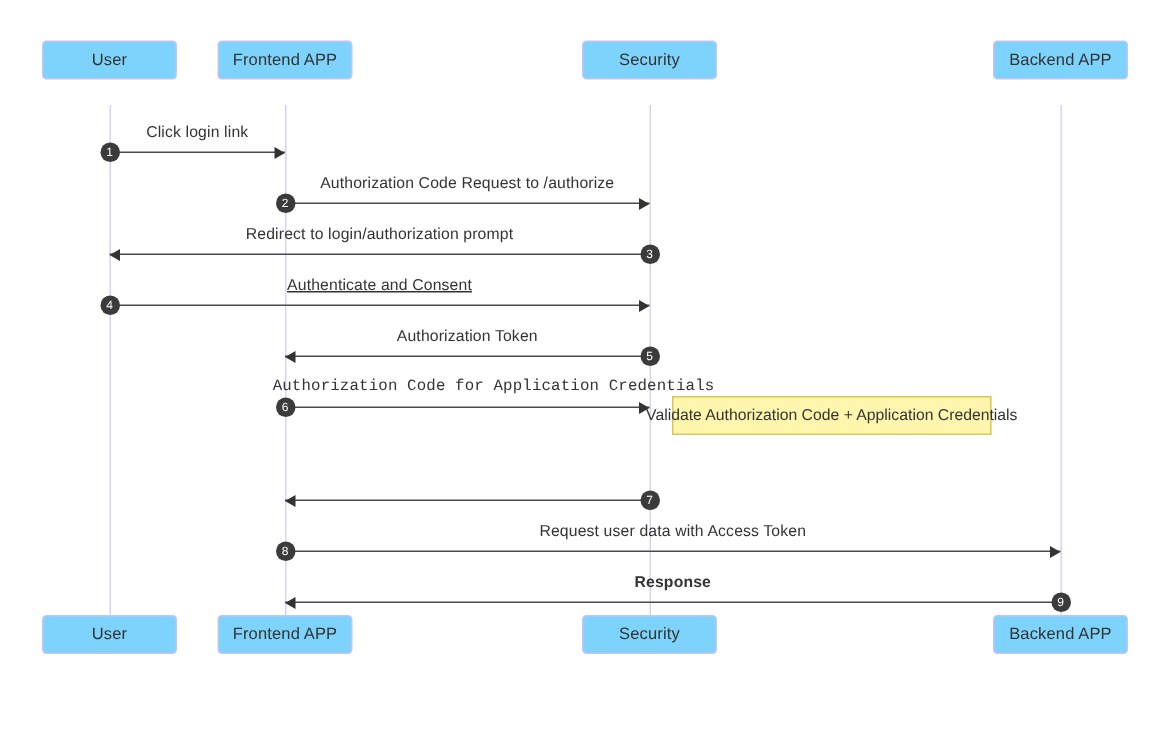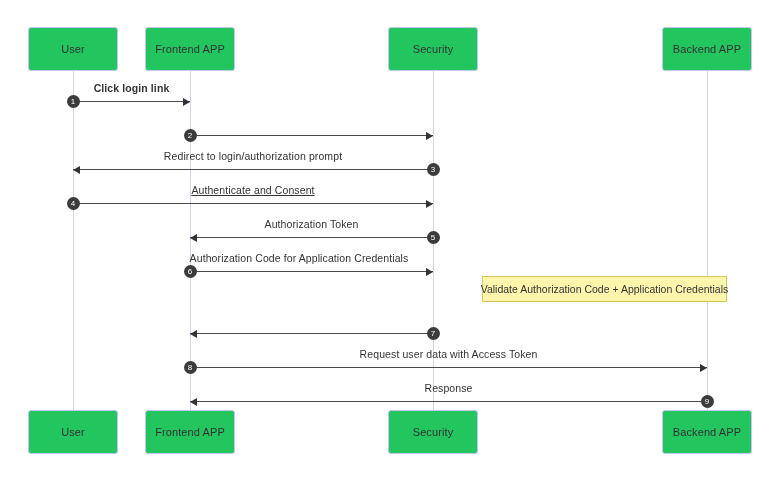--- a/index.html
+++ b/index.html
@@ -21,22 +21,22 @@
     position: absolute;
     width: 1px;
     background: #d9d2f0;
     top: 70px;
     height: 342px;
   }
   .participant {
     position: absolute;
     box-sizing: border-box;
     width: 90px;
-    height: 44px;
-    background: #22c55e;
+    height: 26px;
+    background: #7dd3fc;
     border: 1px solid #c3c3f5;
     border-radius: 3px;
     display: flex;
     align-items: center;
     justify-content: center;
     font-size: 11px;
     color: #333333;
     letter-spacing: 0.1px;
   }
   .msg-line {
@@ -119,47 +119,48 @@
     </div>
     <div class="participant" style="left: 388px; top: 410px;">
       <span>Security</span>
     </div>
     <div class="participant" style="left: 662px; top: 410px;">
       <span>Backend APP</span>
     </div>
     <div class="msg-line" style="left: 73px; width: 117px; top: 101px;"></div>
     <div class="arrow-head right" style="top: 97.5px; left: 183px;"></div>
     <div class="seq-badge" style="left: 66.5px; top: 94.5px;">1</div>
-    <div class="msg-label" style="left: 131.5px; top: 82px; font-weight: bold;">Click login link</div>
+    <div class="msg-label" style="left: 131.5px; top: 82px;">Click login link</div>
     <div class="msg-line" style="left: 190px; width: 243px; top: 135px;"></div>
     <div class="arrow-head right" style="top: 131.5px; left: 426px;"></div>
     <div class="seq-badge" style="left: 183.5px; top: 128.5px;">2</div>
+    <div class="msg-label" style="left: 311.5px; top: 116px;">Authorization Code Request to /authorize</div>
     <div class="msg-line" style="left: 73px; width: 360px; top: 169px;"></div>
     <div class="arrow-head left" style="top: 165.5px; left: 73px;"></div>
     <div class="seq-badge" style="left: 426.5px; top: 162.5px;">3</div>
     <div class="msg-label" style="left: 253px; top: 150px;">Redirect to login/authorization prompt</div>
     <div class="msg-line" style="left: 73px; width: 360px; top: 203px;"></div>
     <div class="arrow-head right" style="top: 199.5px; left: 426px;"></div>
     <div class="seq-badge" style="left: 66.5px; top: 196.5px;">4</div>
     <div class="msg-label" style="left: 253px; top: 184px; text-decoration: underline;">Authenticate and Consent</div>
     <div class="msg-line" style="left: 190px; width: 243px; top: 237px;"></div>
     <div class="arrow-head left" style="top: 233.5px; left: 190px;"></div>
     <div class="seq-badge" style="left: 426.5px; top: 230.5px;">5</div>
     <div class="msg-label" style="left: 311.5px; top: 218px;">Authorization Token</div>
     <div class="msg-line" style="left: 190px; width: 243px; top: 271px;"></div>
     <div class="arrow-head right" style="top: 267.5px; left: 426px;"></div>
     <div class="seq-badge" style="left: 183.5px; top: 264.5px;">6</div>
-    <div class="msg-label" style="left: 299px; top: 252px;">Authorization Code for Application Credentials</div>
+    <div class="msg-label" style="left: 329px; top: 252px; font-family: Liberation Mono, monospace;">Authorization Code for Application Credentials</div>
     <div class="msg-line" style="left: 190px; width: 243px; top: 333px;"></div>
     <div class="arrow-head left" style="top: 329.5px; left: 190px;"></div>
     <div class="seq-badge" style="left: 426.5px; top: 326.5px;">7</div>
     <div class="msg-line" style="left: 190px; width: 517px; top: 367px;"></div>
     <div class="arrow-head right" style="top: 363.5px; left: 700px;"></div>
     <div class="seq-badge" style="left: 183.5px; top: 360.5px;">8</div>
     <div class="msg-label" style="left: 448.5px; top: 348px;">Request user data with Access Token</div>
     <div class="msg-line" style="left: 190px; width: 517px; top: 401px;"></div>
     <div class="arrow-head left" style="top: 397.5px; left: 190px;"></div>
     <div class="seq-badge" style="left: 700.5px; top: 394.5px;">9</div>
-    <div class="msg-label" style="left: 448.5px; top: 382px;">Response</div>
-    <div class="note" style="left: 448px; top: 276px; width: 245px; height: 26px; margin-left: 34px;">
+    <div class="msg-label" style="left: 448.5px; top: 382px; font-weight: bold;">Response</div>
+    <div class="note" style="left: 448px; top: 264px; width: 213px; height: 26px;">
       <span>Validate Authorization Code + Application Credentials</span>
     </div>
   </div>
 
 </body></html>

